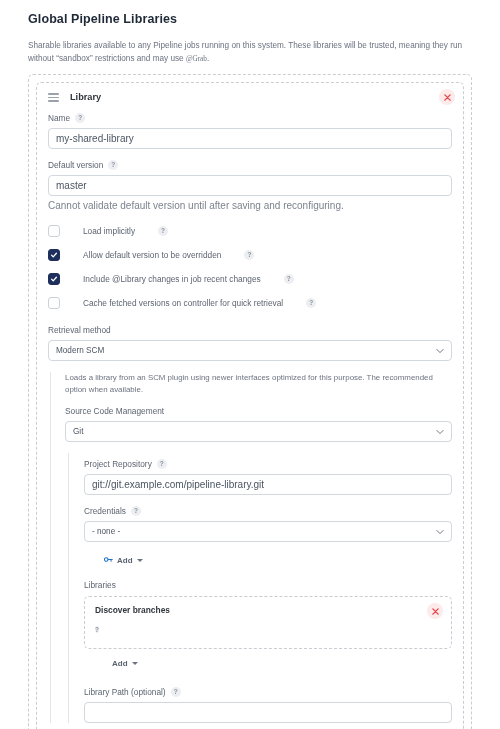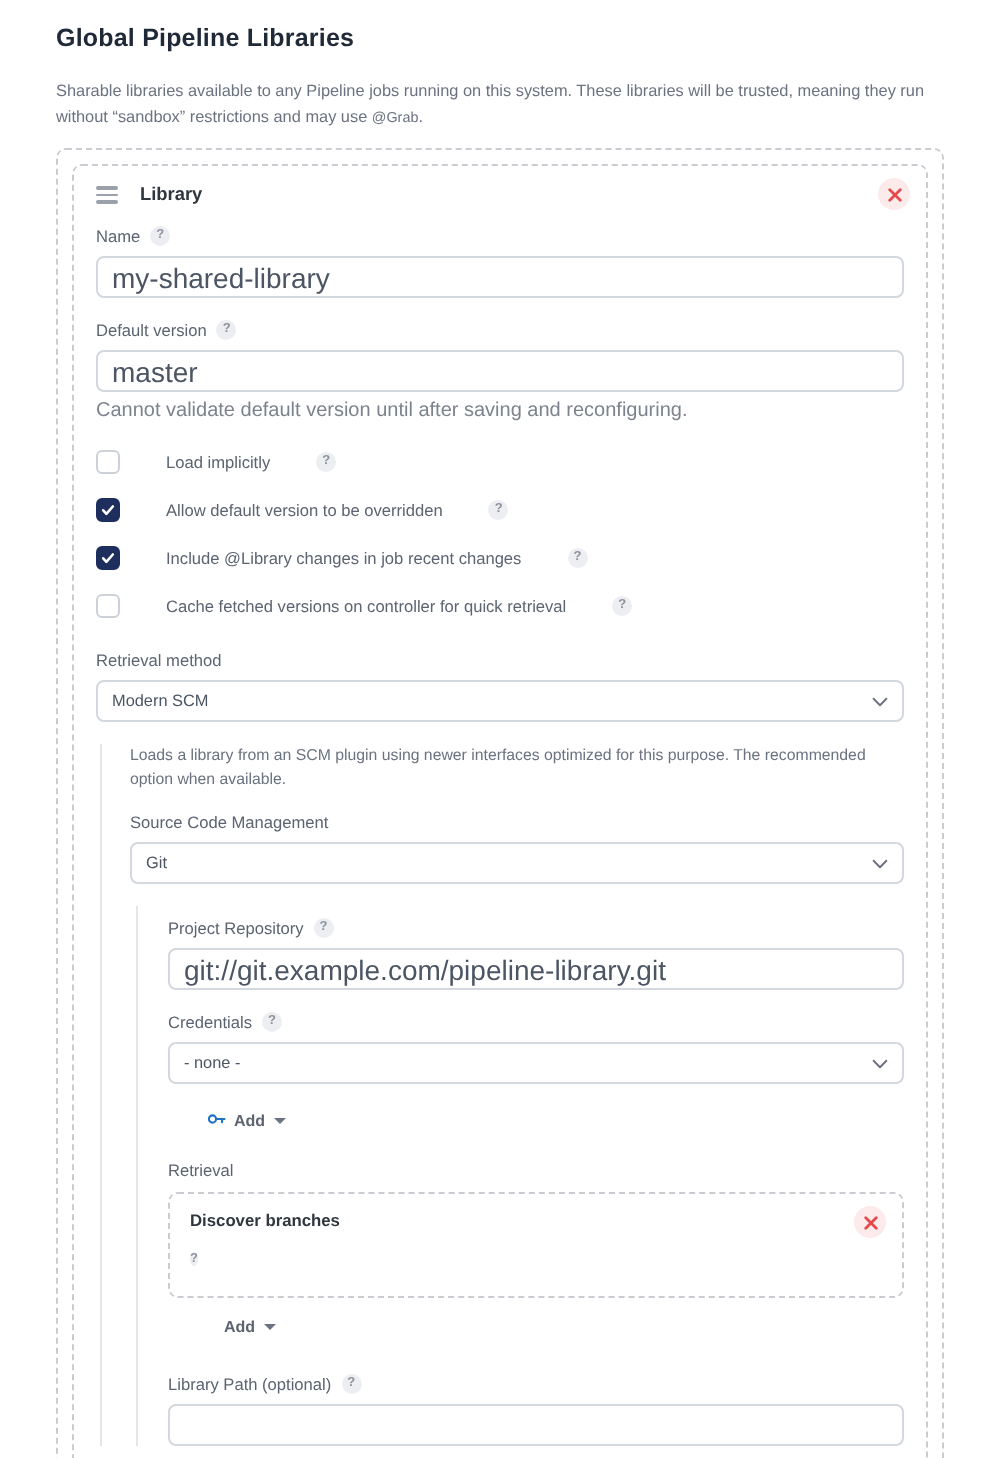--- a/index.html
+++ b/index.html
@@ -31,21 +31,21 @@
   }
 
   .page-desc {
     font-size: 8.2px;
     line-height: 1.55;
     color: #6b7280;
     margin-bottom: 9px;
     max-width: 452px;
   }
   .mono {
-    font-family: Liberation Sans, sans-serif;
+    font-family: Liberation Serif, serif;
     font-size: 7.2px;
     color: #6b7280;
   }
 
   
   .repeated-outer {
     border: 1px dashed #c9ccd1;
     border-radius: 5px;
     padding: 7px;
   }
@@ -127,21 +127,21 @@
     cursor: pointer;
   }
 
   .text-input {
     width: 100%;
     height: 21px;
     border: 1px solid #d3d8de;
     border-radius: 4px;
     background: #fff;
     font-family: "Liberation Sans", sans-serif;
-    font-size: 14px;
+    font-size: 10px;
     color: #4b5563;
     padding: 0 7px;
     outline: none;
   }
   .text-input::placeholder { color: #b6bcc4; }
 
   .hint {
     font-size: 10px;
     color: #7c838d;
     margin-top: 4px;
@@ -408,21 +408,21 @@
               <svg width="9" height="7" viewBox="0 0 12 8">
                 <circle cx="3" cy="4" r="2.4" fill="none" stroke="#1f73c4" stroke-width="1.4"></circle>
                 <path d="M5.4 4 L11 4 M9.4 4 L9.4 6.2" stroke="#1f73c4" stroke-width="1.4" stroke-linecap="round"></path>
               </svg>
             </span>
             <span>Add</span>
             <span class="caret"></span>
           </button>
 
           <div style="margin-top:12px;">
-            <div class="beh-label">Retrieval</div>
+            <div class="beh-label">Libraries</div>
 
             <div class="beh-item">
               <div class="beh-title">Discover branches</div>
               <span class="help-icon">?</span>
               <button class="delete-btn">
                 <svg width="7" height="7" viewBox="0 0 8 8">
                   <path d="M1 1 L7 7 M7 1 L1 7" stroke="#e5484d" stroke-width="1.6" stroke-linecap="round"></path>
                 </svg>
               </button>
             </div>

